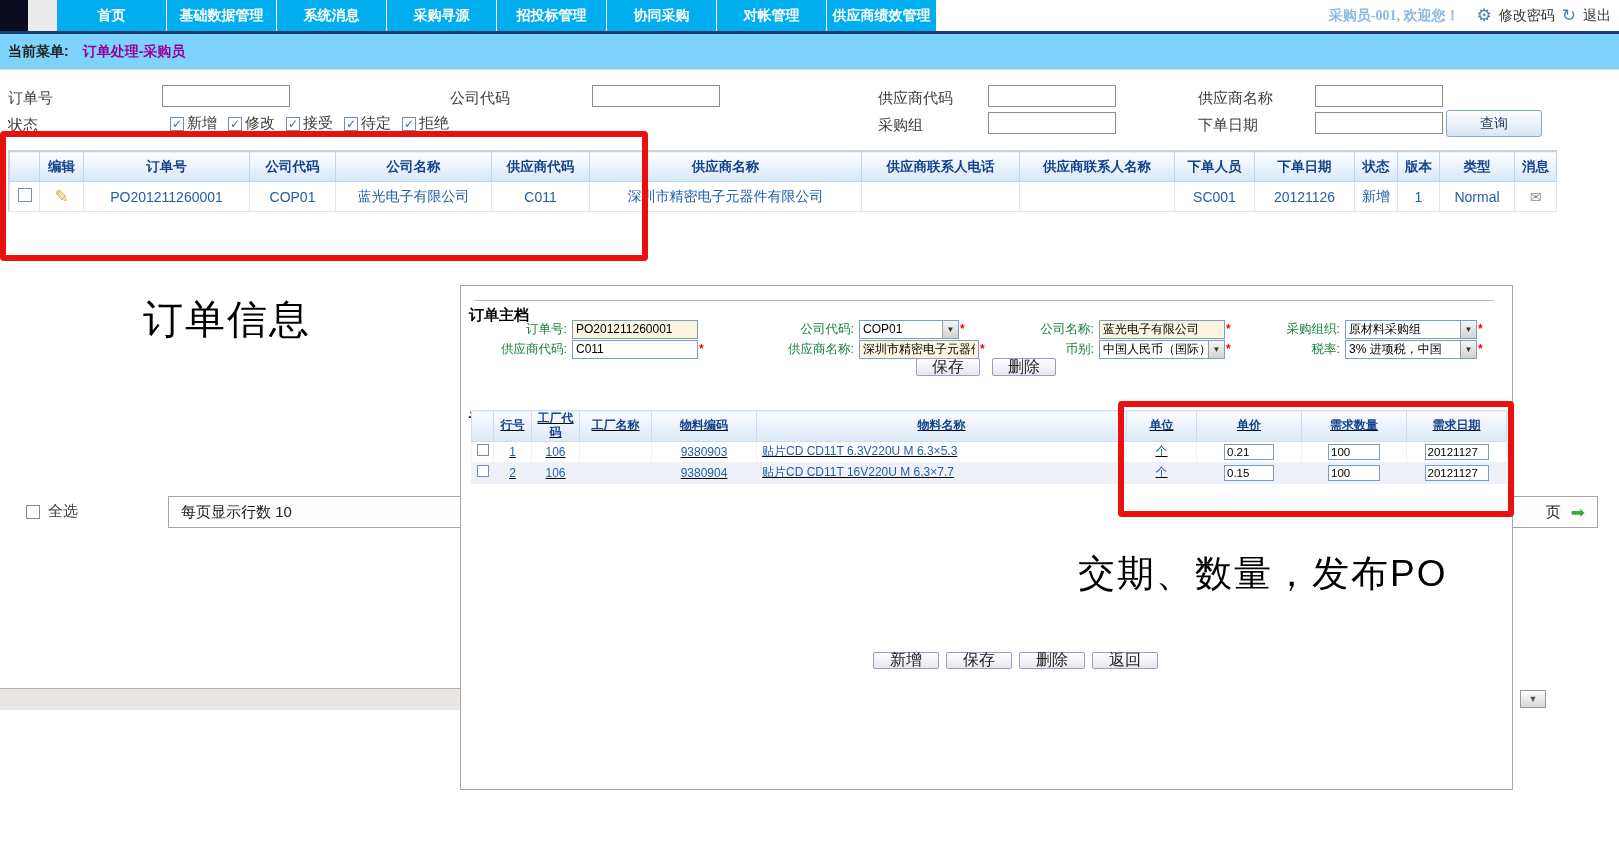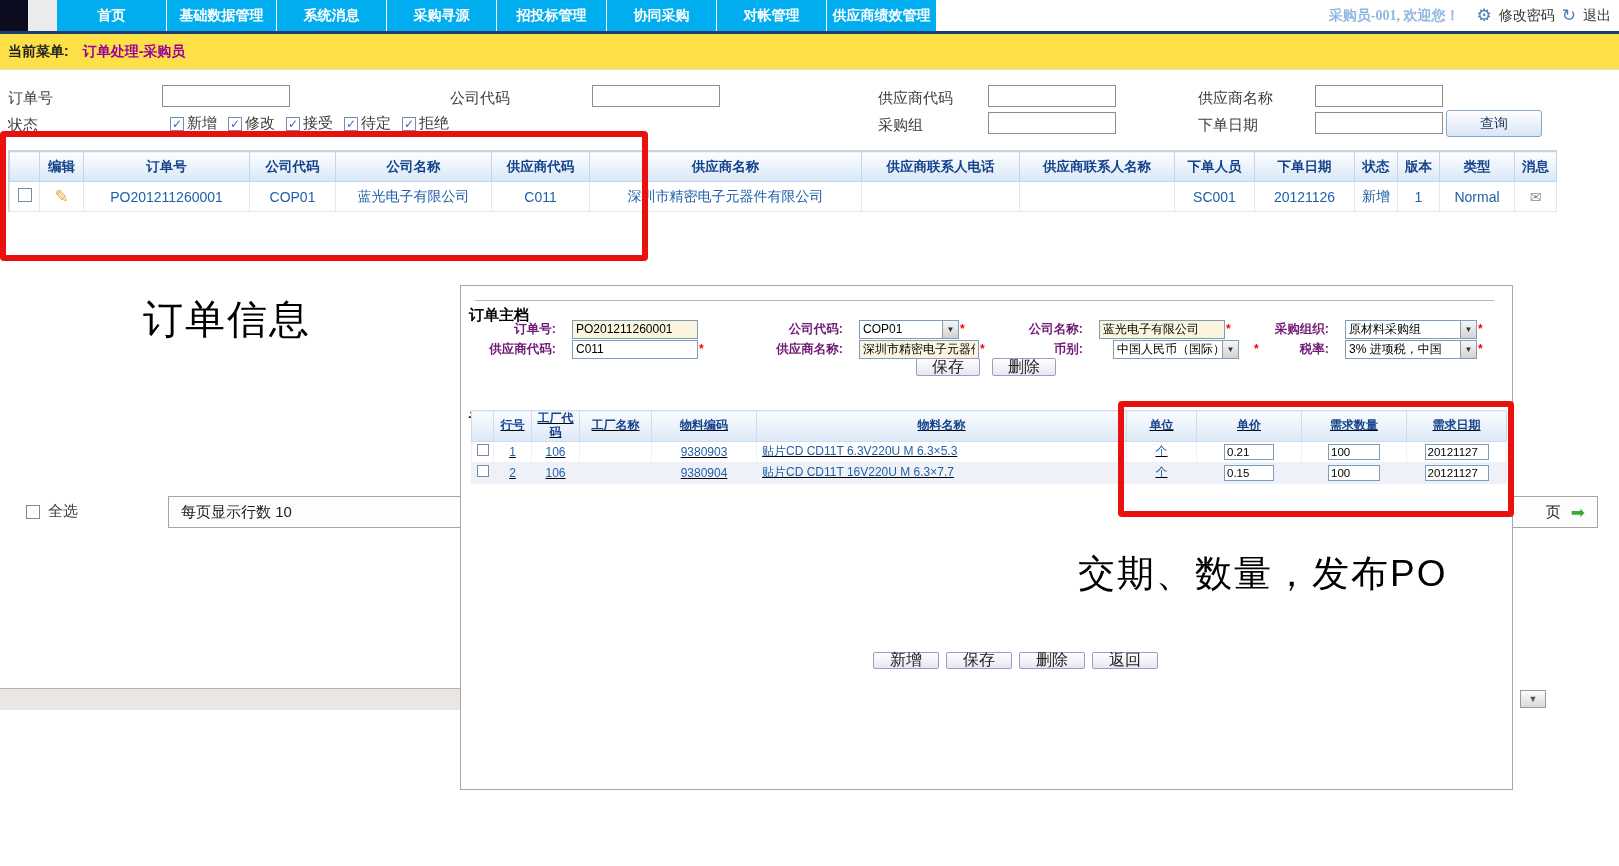--- a/index.html
+++ b/index.html
@@ -16,21 +16,21 @@
   .nav-tab { width:110px; height:31px; background:#00aeef; color:#fff; font-size:14px; font-weight:bold;
              display:flex; align-items:center; justify-content:center; border-right:1px solid #fff;
              cursor:pointer; white-space:nowrap; }
   .nav-user { position:absolute; right:8px; top:0; height:31px; display:flex; align-items:center;
               gap:7px; font-size:14px; }
   .welcome { color:#8fb8e0; font-weight:bold; margin-right:10px;font-family:Liberation Serif, serif; }
   .nav-ic { color:#4a7ebb; font-size:17px; line-height:1; cursor:pointer; }
   .nav-act { color:#333; cursor:pointer; }
 
   
-  .breadcrumb { position:absolute; left:0; top:34px; width:1619px; height:36px; background:#fde047;
+  .breadcrumb { position:absolute; left:0; top:34px; width:1619px; height:36px; background:#7dd3fc;
                 border-bottom:1px solid #dcdcdc; display:flex; align-items:center; padding-left:8px;
                 font-size:14px; font-weight:bold; }
   .bc-label { color:#222; }
   .bc-value { color:#990099; margin-left:14px; }
 
   
   .flabel { position:absolute; font-size:15px; color:#3c3c3c; height:22px; line-height:22px; }
   .finput { position:absolute; width:128px; height:22px; border:1px solid #8c8c8c; background:#fff;
             font-size:13px; padding:0 3px; font-family:inherit; }
   .status-group { position:absolute; left:170px; top:114px; display:flex; gap:11px; align-items:center; }
@@ -81,22 +81,22 @@
              z-index:1; }
 
   
   .dialog { position:absolute; left:460px; top:285px; width:1053px; height:505px; background:#fff;
             border:1px solid #a8a8a8; z-index:10; }
   .dlg-divider { position:absolute; left:14px; right:18px; top:14px; border-top:1px solid #b7b7b7; }
   .dlg-title { position:absolute; left:8px; font-size:15px; font-weight:bold; color:#000; }
   #master-title { top:20px; }
   #detail-title { top:124px; }
   .fld { position:absolute; height:20px; display:flex; align-items:center; }
-  .fld-lab { font-size:12.5px; color:#701a75; text-align:right; display:inline-block; padding-right:16px;
-             white-space:nowrap; overflow:hidden;font-weight:bold; }
+  .fld-lab { font-size:12.5px; color:#15803d; text-align:right; display:inline-block; padding-right:5px;
+             white-space:nowrap; overflow:hidden; }
   .tin { height:19px; border:1px solid #7f9db9; font-size:12px; padding:0 3px; font-family:inherit;
          background:#fff; }
   .tin.beige { background:#fbf5df; }
   .dd { display:flex; align-items:stretch; border:1px solid #7f9db9; background:#fff; height:19px;
         cursor:pointer; }
   .dd-text { flex:1; font-size:12px; padding:0 3px; display:flex; align-items:center; overflow:hidden;
              white-space:nowrap; }
   .dd-btn { width:16px; background:linear-gradient(#f6f6f6,#d2d2d2); border-left:1px solid #9a9a9a;
             font-size:8px; color:#333; display:flex; align-items:center; justify-content:center; }
   .req { color:#f00; font-size:12px; margin-left:1px; font-weight:bold; }
@@ -294,21 +294,21 @@
     <div class="fld" style="left:10px; top:53px;">
       <span class="fld-lab" style="width:101px;">供应商代码:</span>
       <input class="tin" style="width: 126px;" value="C011">
       <span class="req">*</span>
     </div>
     <div class="fld" style="left:290px; top:53px;">
       <span class="fld-lab" style="width:108px;">供应商名称:</span>
       <input class="tin beige" style="width: 120px;" value="深圳市精密电子元器件有限公司">
       <span class="req">*</span>
     </div>
-    <div class="fld" style="left:528px; top:53px;gap:14px;">
+    <div class="fld" style="left:528px; top:53px;">
       <span class="fld-lab" style="width:110px;">币别:</span>
       <span class="dd" style="width:126px;">
         <span class="dd-text">中国人民币（国际）</span>
         <span class="dd-btn">▼</span>
       </span>
       <span class="req">*</span>
     </div>
     <div class="fld" style="left:772px; top:53px;">
       <span class="fld-lab" style="width:112px;">税率:</span>
       <span class="dd" style="width:132px;">

